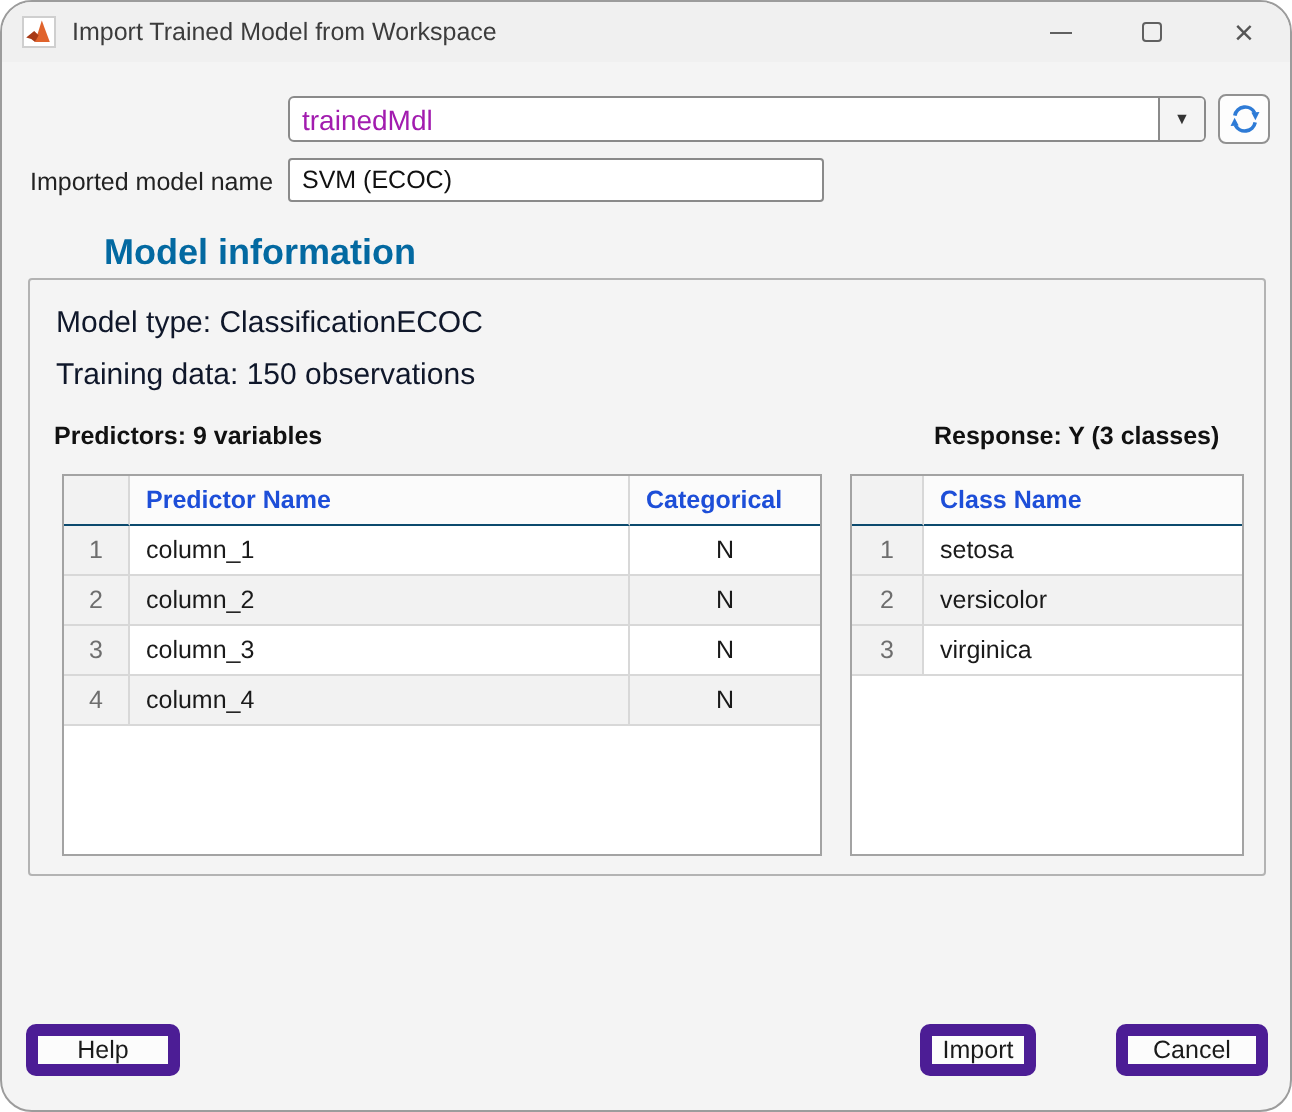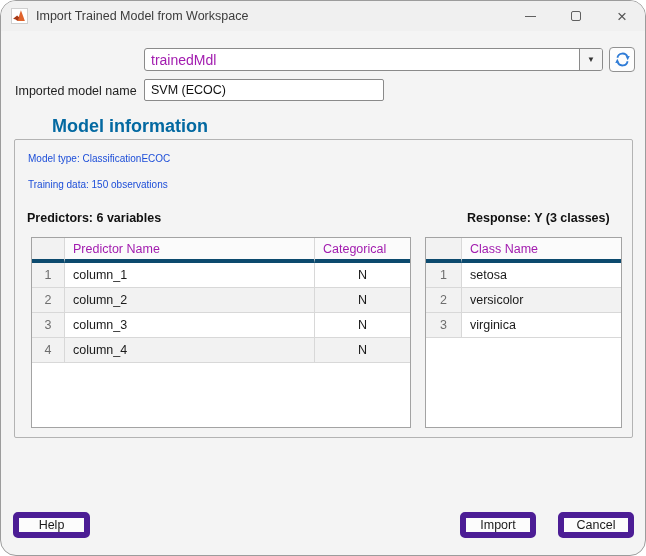--- a/index.html
+++ b/index.html
@@ -43,35 +43,35 @@
   }
   .combo-arrow-btn span { font-size:8px; color:#333; }
 
   .refresh-btn {
     position:absolute; left:608px; top:46px; width:26px; height:25px;
     background:#fdfdfd; border:1px solid #919191; border-radius:4px;
     display:flex; align-items:center; justify-content:center;
   }
 
   .text-field {
-    position:absolute; left:143px; top:78px; width:240px; height:22px;
+    position:absolute; left:143px; top:78px; width:268px; height:22px;
     background:#ffffff; border:1px solid #8a8a8a; border-radius:2px;
     font-family:inherit; font-size:12.5px; color:#111; padding:0 6px; outline:none;
   }
 
   
   .section-heading {
     position:absolute; left:13px; top:115px;
     font-size:18px; font-weight:bold; color:#0369a1;margin-left:38px;
   }
   .info-panel {
     position:absolute; left:13px; top:138px; width:619px; height:299px;
     border:1px solid #b3b3b3; border-radius:2px; background:transparent;
   }
-  .info-line { position:absolute; font-size:10px; color:#1d4ed8; }
+  .info-line { position:absolute; font-size:15px; color:#0f172a; }
   .info-modeltype { left:13px; top:13px; }
   .info-training { left:13px; top:39px; }
   .table-heading { position:absolute; font-size:12.5px; font-weight:bold; color:#111; top:71px; }
   .th-predictors { left:12px; }
   .th-response { left:410px;margin-left:42px; }
 
   
   .dtable {
     position:absolute; top:97px; height:191px;
     background:#ffffff; border:1px solid #a3a3a3;
@@ -83,42 +83,42 @@
   .trow { display:flex; flex:0 0 25px; height:25px; align-items:stretch; }
   .cell {
     font-size:12.5px; display:flex; align-items:center;
     padding-left:8px; border-right:1px solid #d8d8d8; border-bottom:1px solid #d8d8d8;
     overflow:hidden; white-space:nowrap;
   }
   .cell.num { justify-content:center; padding-left:0; color:#6e6e6e; background:#f2f2f2; }
   .cell.cat { justify-content:center; padding-left:0; }
   .cell:last-child { border-right:none; }
 
-  .thead .cell { background:#fbfbfb; font-weight:normal; color:#a21caf; border-bottom:4px solid #0c4a6e; }
+  .thead .cell { background:#fbfbfb; font-weight:bold; color:#1d4ed8; border-bottom:1px solid #0c4a6e; }
   .thead .cell.num { background:#f2f2f2; }
   .trow.even .cell:not(.num) { background:#f2f2f2; }
   .trow.odd  .cell:not(.num) { background:#ffffff; }
 
   .t-predictors .c-num  { flex:0 0 33px; }
   .t-predictors .c-name { flex:0 0 250px; }
   .t-predictors .c-cat  { flex:1; }
   .t-response  .c-num  { flex:0 0 36px; }
   .t-response  .c-name { flex:1; }
 
   .tfill { flex:1; background:#ffffff; }
 
   
   .btn {
     position:absolute; top:511px; height:26px;
     background:#fcfcfc; border:6px solid #4c1d95; border-radius:5px;
     font-size:12.5px; color:#1a1a1a;
     display:flex; align-items:center; justify-content:center; cursor:default;
   }
   .btn-help   { left:12px;  width:77px; }
-  .btn-import { left:459px; width:76px; }
+  .btn-import { left:459px; width:58px; }
   .btn-cancel { left:557px; width:76px; }
 </style>
 </head>
 <body>
 
 <div class="window">
 
   <div class="titlebar">
     <svg class="app-icon" viewBox="0 0 17 16">
       <rect x="0.5" y="0.5" width="16" height="15" fill="#ffffff" stroke="#cfcfcf"></rect>
@@ -155,21 +155,21 @@
   </div>
 
   <div class="label lbl-modelname">Imported model name</div>
   <input class="text-field" type="text" value="SVM (ECOC)" style="">
 
   <div class="section-heading">Model information</div>
   <div class="info-panel">
     <div class="info-line info-modeltype">Model type: ClassificationECOC</div>
     <div class="info-line info-training">Training data: 150 observations</div>
 
-    <div class="table-heading th-predictors">Predictors: 6 variables</div>
+    <div class="table-heading th-predictors">Predictors: 9 variables</div>
     <div class="table-heading th-response">Response: Y (3 classes)</div>
 
     <div class="dtable t-predictors">
       <div class="trow thead">
         <div class="cell num c-num"></div>
         <div class="cell c-name">Predictor Name</div>
         <div class="cell c-cat" style="justify-content:flex-start; padding-left:8px;">Categorical</div>
       </div>
       <div class="trow odd">
         <div class="cell num c-num">1</div>

